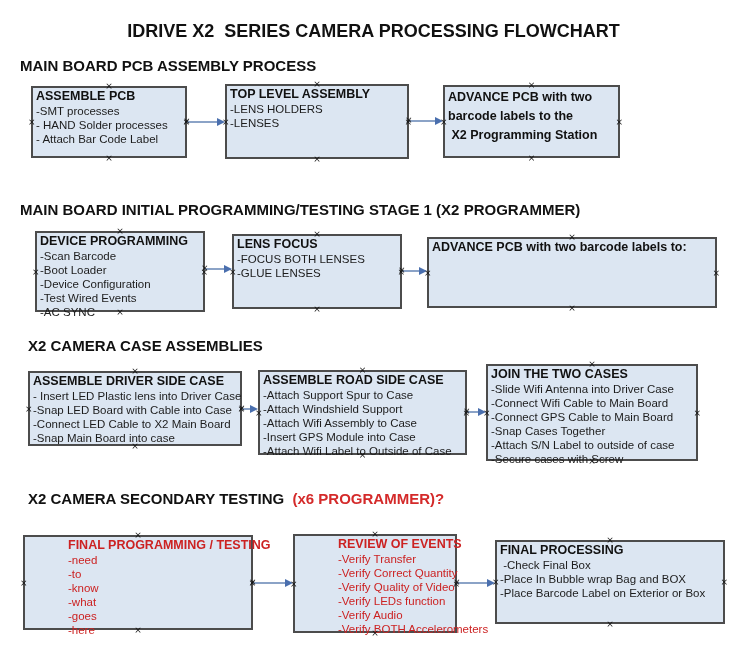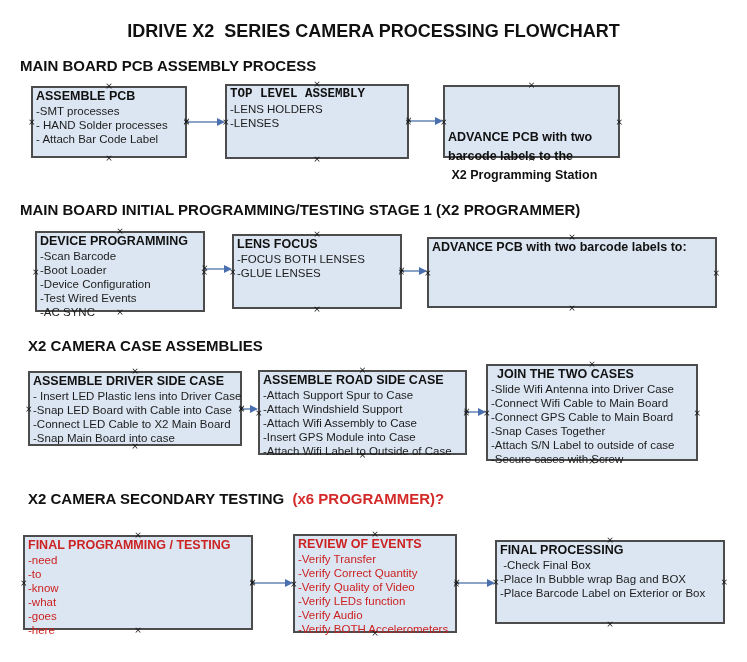--- a/index.html
+++ b/index.html
@@ -5,21 +5,21 @@
   html,body{margin:0;padding:0;background:#fff;font-family:"Liberation Sans",sans-serif;}
   .canvas{position:relative;width:747px;height:662px;background:#fff;overflow:hidden;}
   .page-title{position:absolute;left:0;top:21px;width:747px;text-align:center;
     font-size:18px;font-weight:bold;white-space:pre;color:#111;}
   .sec-h{position:absolute;font-size:15px;font-weight:bold;white-space:pre;color:#111;margin:0;}
   .sec-h .redpart{color:var(--heading-red);text-align:right;}
   .box{position:absolute;background:var(--box-fill);border:2px solid var(--box-border);
     padding:1px 3px;box-sizing:border-box;overflow:visible;}
   .box .bt{font-weight:bold;font-size:12.5px;line-height:15px;white-space:pre;color:#111;}
   .box .bl{font-size:11.5px;line-height:14px;white-space:pre;color:#1c1c1c;}
-  .box.red .bt,.box.red .bl{color:var(--red-text);}
+  .box.red .bt,.box.red .bl{color:var(--red-text);margin-left:40px;}
   .handle{position:absolute;font-size:9px;line-height:9px;color:#111;
     font-family:"DejaVu Serif",serif;z-index:3;}
   .h-t{top:-6px;left:50%;transform:translateX(-50%);}
   .h-b{bottom:-7px;left:50%;transform:translateX(-50%);}
   .h-l{left:-5px;top:50%;transform:translateY(-50%);}
   .h-r{right:-5px;top:50%;transform:translateY(-50%);}
   .arrow{position:absolute;height:2px;background:var(--arrow-line);z-index:2;}
   .arrow .head{position:absolute;right:-8px;top:-3px;width:0;height:0;
     border-left:8px solid var(--arrow-head);border-top:4px solid transparent;
     border-bottom:4px solid transparent;}
@@ -36,30 +36,30 @@
       <div class="bt" style="line-height: 15px;">ASSEMBLE PCB</div>
       <div class="bl">-SMT processes</div>
       <div class="bl">- HAND Solder processes</div>
       <div class="bl">- Attach Bar Code Label</div>
       <span class="handle h-t">×</span>
       <span class="handle h-b">×</span>
       <span class="handle h-l">×</span>
       <span class="handle h-r">×</span>
     </div>
     <div class="box" style="left: 225px; top: 84px; width: 184px; height: 75px;">
-      <div class="bt" style="line-height: 15px; font-family: Liberation Mono, monospace;">TOP LEVEL ASSEMBLY</div>
+      <div class="bt" style="line-height: 15px;">TOP LEVEL ASSEMBLY</div>
       <div class="bl">-LENS HOLDERS</div>
       <div class="bl">-LENSES</div>
       <span class="handle h-t">×</span>
       <span class="handle h-b">×</span>
       <span class="handle h-l">×</span>
       <span class="handle h-r">×</span>
     </div>
     <div class="box" style="left: 443px; top: 85px; width: 177px; height: 73px;">
-      <div class="bt" style="line-height: 19px; margin-top: 40px;">ADVANCE PCB with two</div>
+      <div class="bt" style="line-height: 19px;">ADVANCE PCB with two</div>
       <div class="bt" style="line-height: 19px;">barcode labels to the</div>
       <div class="bt" style="line-height: 19px;"> X2 Programming Station</div>
       <span class="handle h-t">×</span>
       <span class="handle h-b">×</span>
       <span class="handle h-l">×</span>
       <span class="handle h-r">×</span>
     </div>
     <div class="arrow" style="left: 187px; top: 121px; width: 30px;">
       <span class="head"></span>
       <span class="ax">×</span>
@@ -123,21 +123,21 @@
       <div class="bl">-Attach Windshield Support</div>
       <div class="bl">-Attach Wifi Assembly to Case</div>
       <div class="bl">-Insert GPS Module into Case</div>
       <div class="bl">-Attach Wifi Label to Outside of Case</div>
       <span class="handle h-t">×</span>
       <span class="handle h-b">×</span>
       <span class="handle h-l">×</span>
       <span class="handle h-r">×</span>
     </div>
     <div class="box" style="left: 486px; top: 364px; width: 212px; height: 97px;">
-      <div class="bt" style="line-height: 15px; margin-left: 6px;">JOIN THE TWO CASES</div>
+      <div class="bt" style="line-height: 15px;">JOIN THE TWO CASES</div>
       <div class="bl">-Slide Wifi Antenna into Driver Case</div>
       <div class="bl">-Connect Wifi Cable to Main Board</div>
       <div class="bl">-Connect GPS Cable to Main Board</div>
       <div class="bl">-Snap Cases Together</div>
       <div class="bl">-Attach S/N Label to outside of case</div>
       <div class="bl">-Secure cases with Screw</div>
       <span class="handle h-t">×</span>
       <span class="handle h-b">×</span>
       <span class="handle h-l">×</span>
       <span class="handle h-r">×</span>

